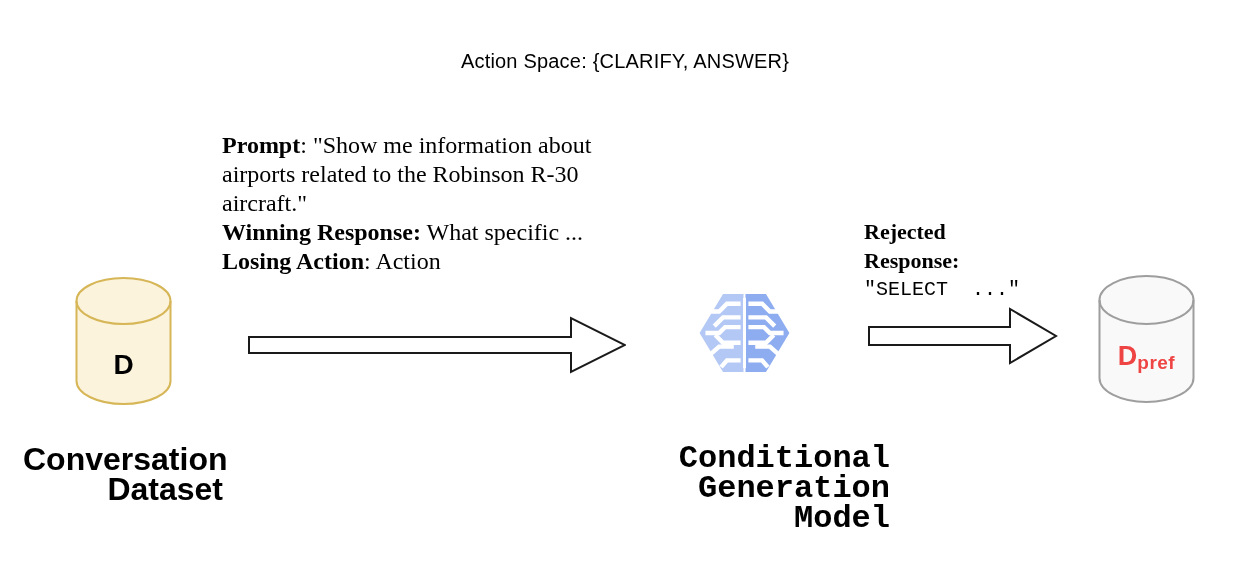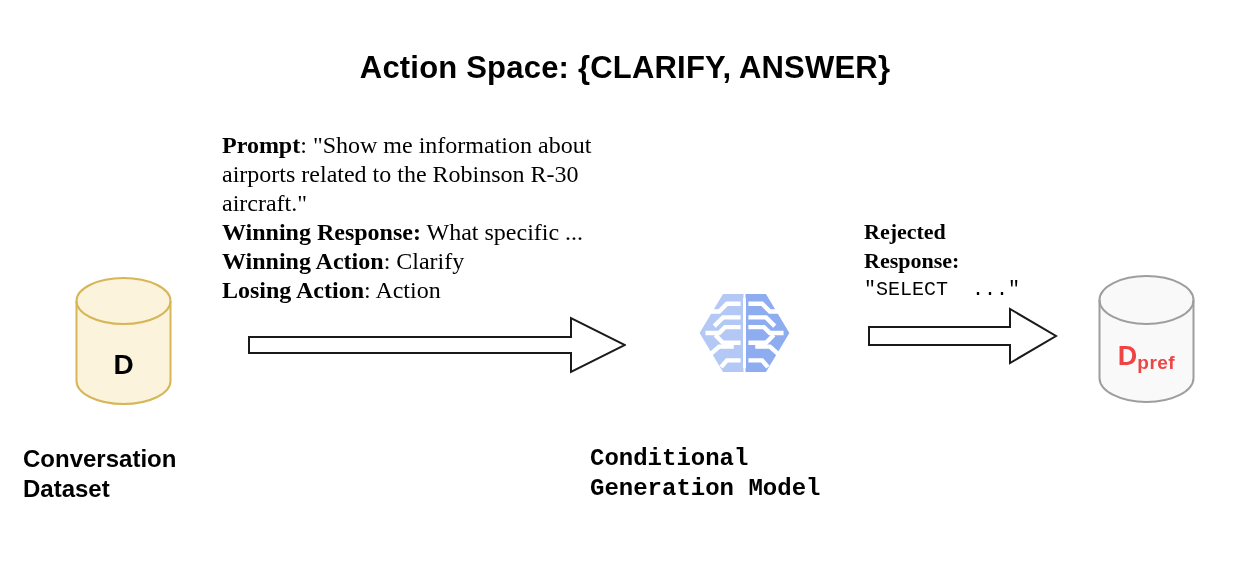--- a/index.html
+++ b/index.html
@@ -10,21 +10,21 @@
     overflow:hidden;
     font-family:"Liberation Sans",sans-serif;
     color:#000;
   }
   .abs{position:absolute;}
 
   
   .title{
     left:0;top:50px;width:1250px;
     text-align:center;
-    font-size:31px;font-weight:bold;
+    font-size:20px;font-weight:normal;
     letter-spacing:.2px;
   }
 
   
   .example{
     left:222px;top:131px;width:480px;
     font-family:"Liberation Serif",serif;
     font-size:24px;line-height:29px;
   }
   .example .line{white-space:pre;}
@@ -36,22 +36,22 @@
     font-family:"Liberation Serif",serif;
     font-size:22px;font-weight:bold;line-height:29px;
   }
   .rejected .code{
     font-family:"Liberation Mono","DejaVu Sans Mono",monospace;
     font-size:20px;font-weight:normal;white-space:pre;
   }
 
   
   .caption{
-    text-align:left;
-    font-size:24px;font-weight:bold;line-height:30px;
+    text-align:right;
+    font-size:32px;font-weight:bold;line-height:30px;
   }
   .caption-left{left:23px;top:444px;width:200px;}
   .caption-mid{left:590px;top:444px;width:300px;font-family:Liberation Mono, monospace;}
 
   
   .cyl{width:97px;height:128px;}
   .cyl-label{
     position:absolute;left:0;width:100%;text-align:center;
     font-weight:bold;
   }
@@ -68,21 +68,20 @@
 
 <div id="canvas">
 
   <div class="abs title">Action Space: {CLARIFY, ANSWER}</div>
 
   <div class="abs example">
     <div class="line"><span class="b">Prompt</span><span>: "Show me information about</span></div>
     <div class="line">airports related to the Robinson R-30</div>
     <div class="line">aircraft."</div>
     <div class="line"><span class="b">Winning Response:</span><span> What specific ...</span></div>
-    <div class="line"><span class="b">Winning Action</span><span>: Clarify</span></div>
     <div class="line"><span class="b">Losing Action</span><span>: Action</span></div>
   </div>
 
   <div class="abs rejected">
     <div>Rejected</div>
     <div>Response:</div>
     <div class="code">"SELECT  ..."</div>
   </div>
 
   <div class="abs cyl cyl1">

